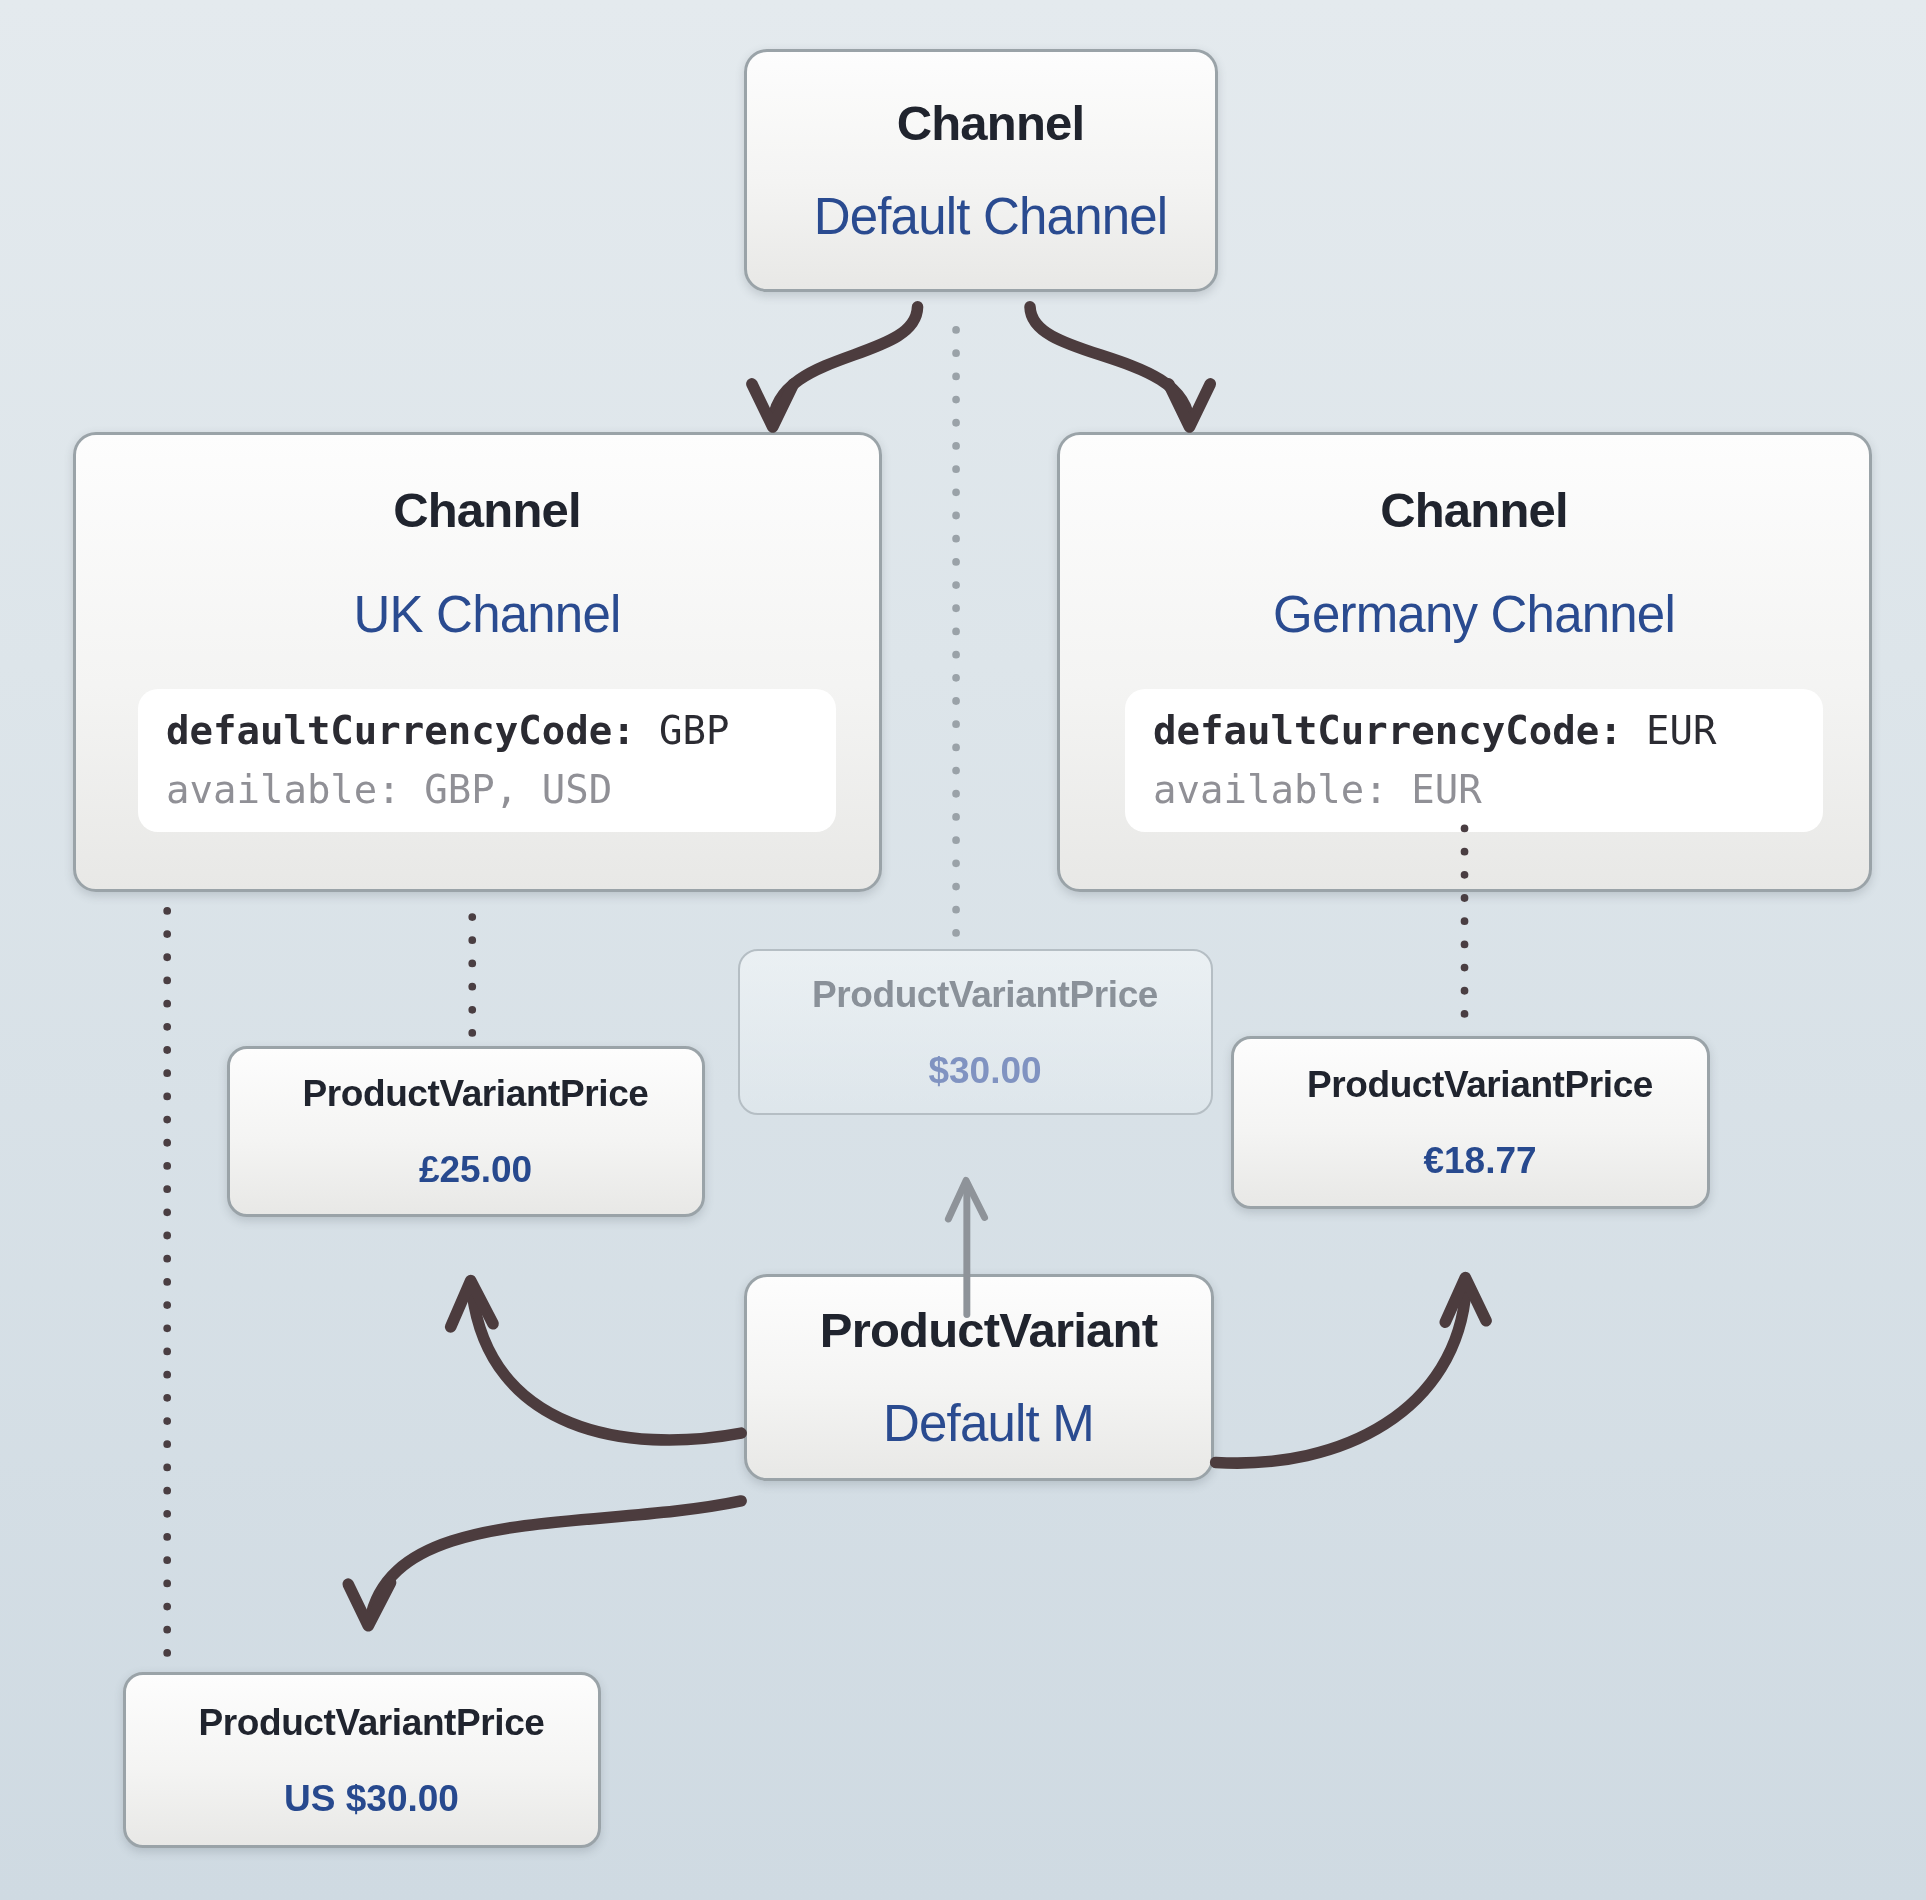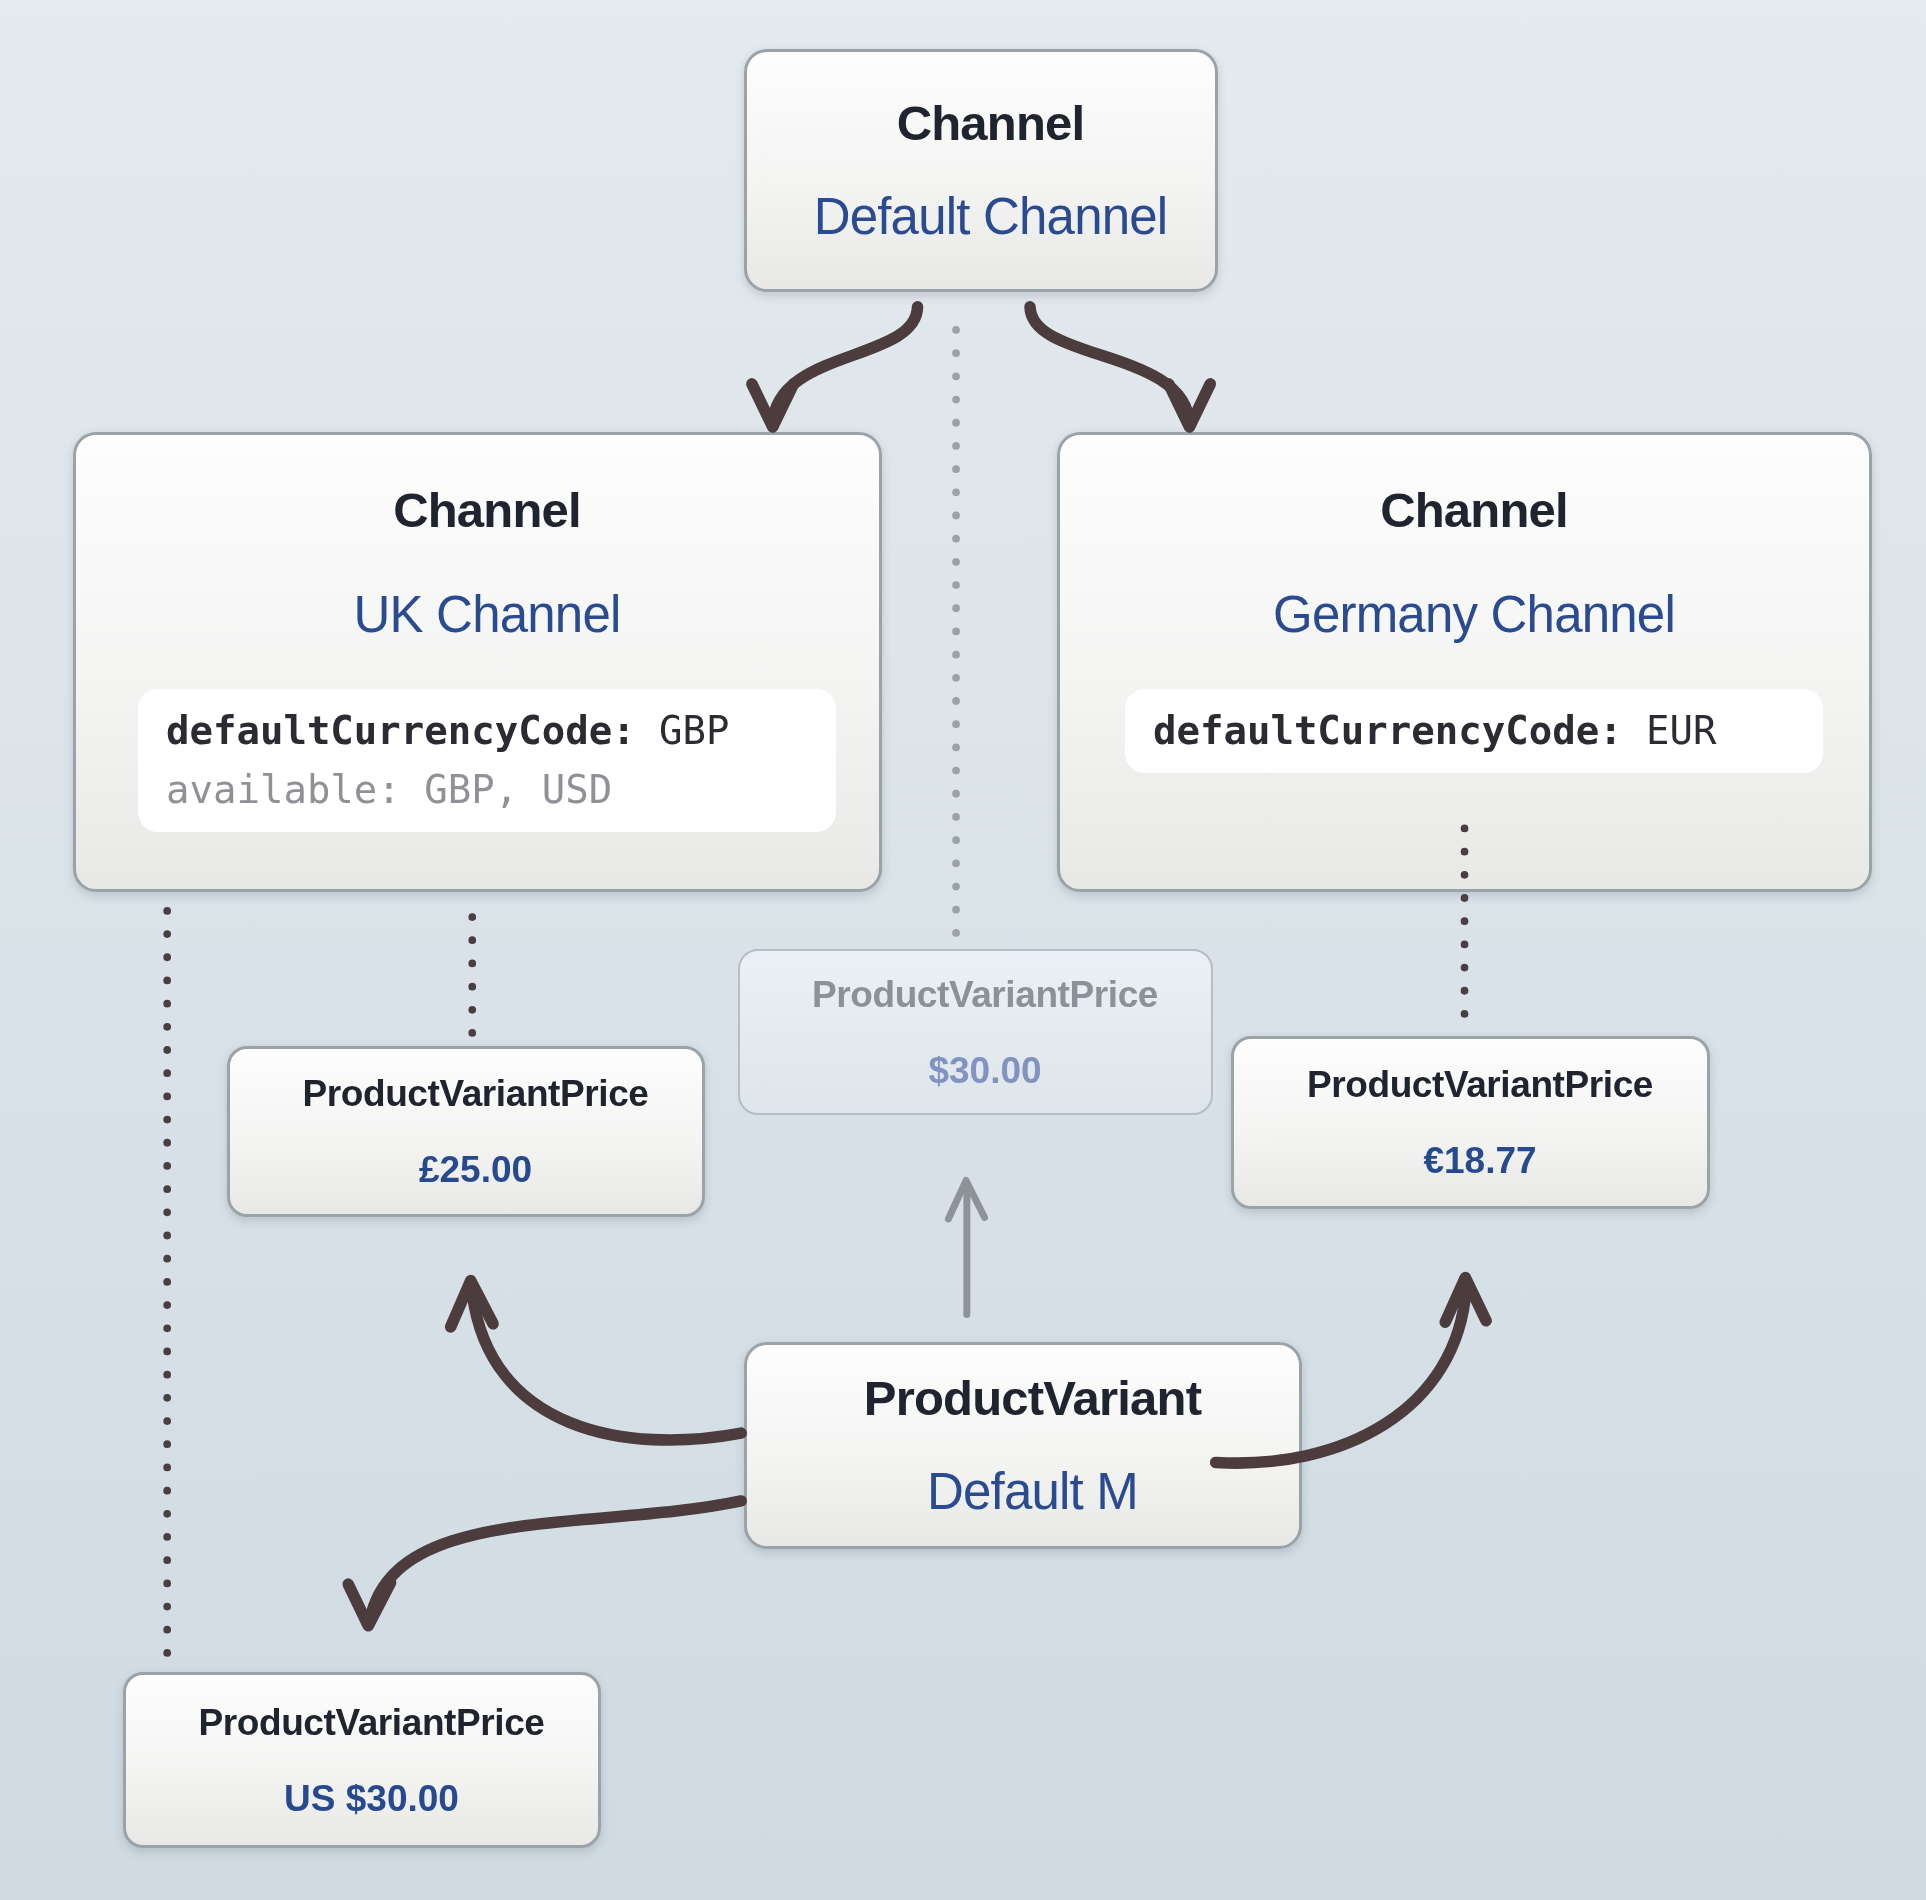--- a/index.html
+++ b/index.html
@@ -108,39 +108,40 @@
       <div class="code-line-main"><span class="code-key">defaultCurrencyCode:</span><span> GBP</span></div>
       <div class="code-line-muted"><span>available:</span><span> GBP, USD</span></div>
     </div>
   </div>
 
   <div class="node channel-node" style="left:1057px; top:432px; width:815px; height:460px;">
     <div class="entity-type">Channel</div>
     <div class="entity-name">Germany Channel</div>
     <div class="code-block">
       <div class="code-line-main"><span class="code-key">defaultCurrencyCode:</span><span> EUR</span></div>
+      <div class="code-line-muted"><span>available:</span><span> EUR</span></div>
     </div>
   </div>
 
   <div class="node pvp-node faded" style="left:738px; top:949px; width:475px; height:166px;">
     <div class="entity-type">ProductVariantPrice</div>
     <div class="price">$30.00</div>
   </div>
 
   <div class="node pvp-node" style="left:227px; top:1046px; width:478px; height:171px;">
     <div class="entity-type">ProductVariantPrice</div>
     <div class="price">£25.00</div>
   </div>
 
   <div class="node pvp-node" style="left:1231px; top:1036px; width:479px; height:173px;">
     <div class="entity-type">ProductVariantPrice</div>
     <div class="price">€18.77</div>
   </div>
 
-  <div class="node pv-node" style="left:744px; top:1342px; width:558px; height:207px;">
+  <div class="node pv-node" style="left:744px; top:1274px; width:470px; height:207px;">
     <div class="entity-type">ProductVariant</div>
     <div class="entity-name">Default M</div>
   </div>
 
   <div class="node pvp-node" style="left:123px; top:1672px; width:478px; height:176px;">
     <div class="entity-type">ProductVariantPrice</div>
     <div class="price">US $30.00</div>
   </div>
 
   <svg id="edges" width="1926" height="1901" viewBox="0 0 2500 2467">

